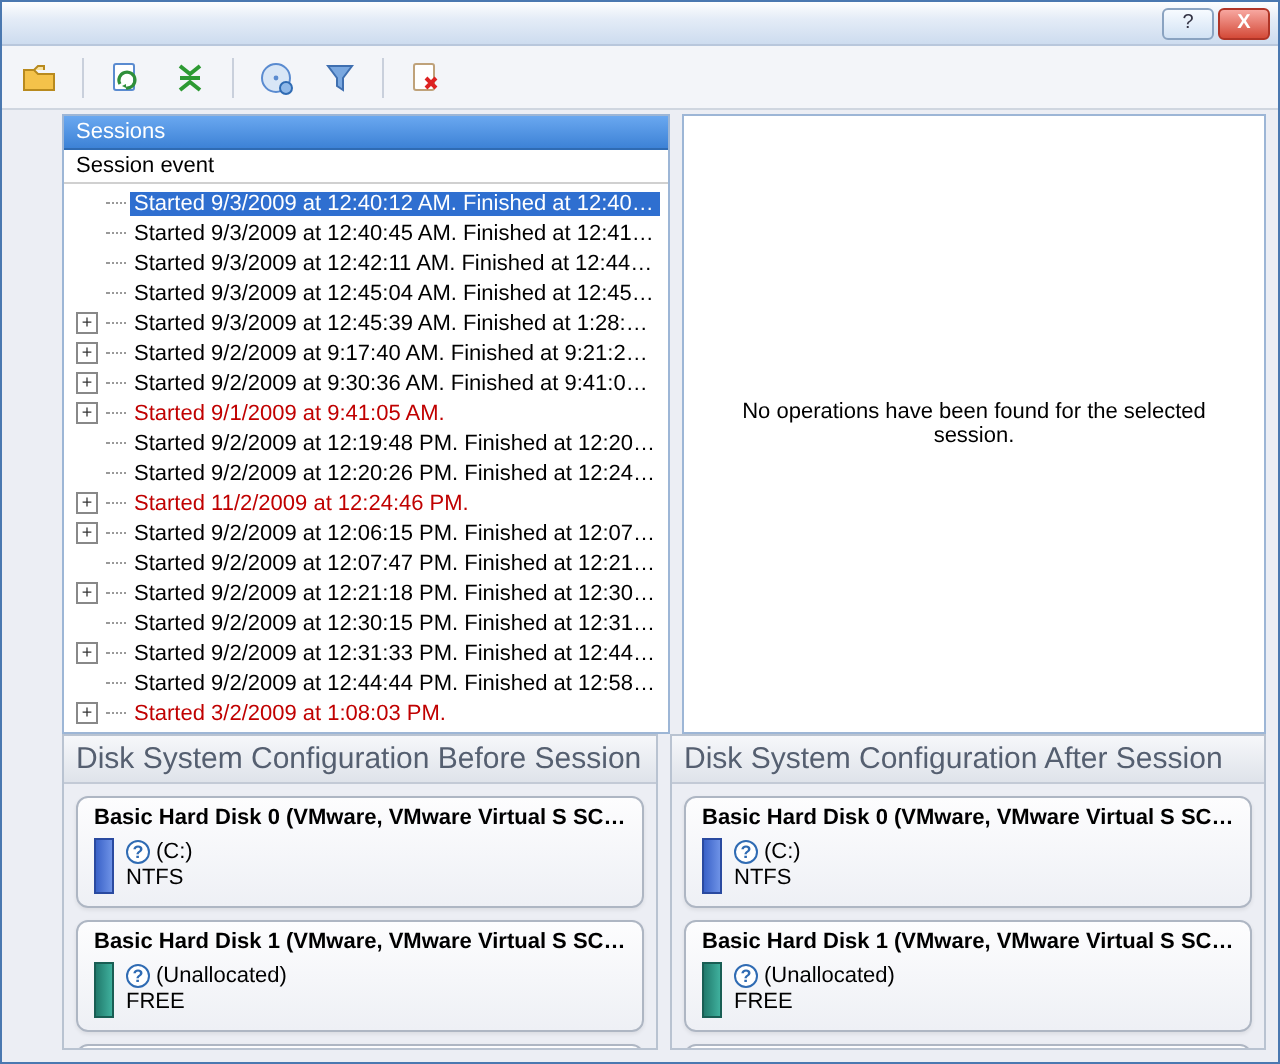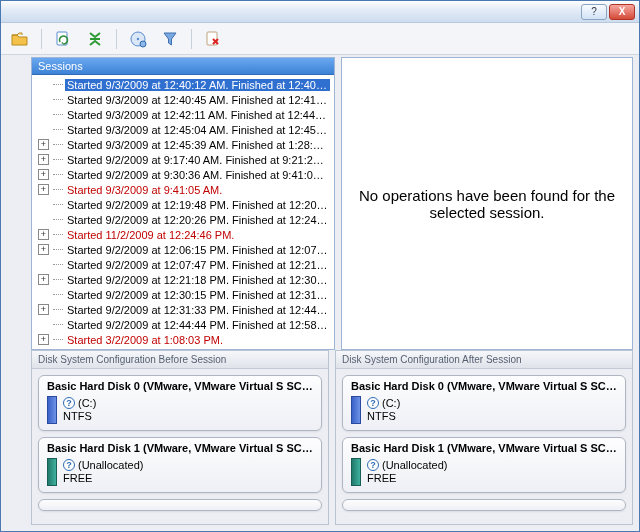--- a/index.html
+++ b/index.html
@@ -138,21 +138,21 @@
     overflow:hidden; text-overflow:ellipsis;
     flex:1;
   }
   .ops-panel { flex:1; }
   .ops-body {
     flex:1;
     display:flex;
     align-items:center;
     justify-content:center;
     color:#000;
-    font-size:15px;
+    font-size:11px;
     text-align:center;
     padding: 10px;
   }
   .lower {
     flex:1;
     display:flex;
     gap:6px;
     min-height:0;
   }
   .config-panel {
@@ -161,21 +161,21 @@
     flex-direction:column;
     border:1px solid #b9c3d1;
     background:#eceef4;
     min-width:0;
   }
   .config-header {
     background: linear-gradient(#f6f7fa,#dfe3ea);
     border-bottom:1px solid #c3cad6;
     padding:3px 6px;
     color:#555f70;
-    font-size:10px;
+    font-size:15px;
   }
   .config-body {
     flex:1;
     padding:6px;
     display:flex;
     flex-direction:column;
     gap:6px;
     overflow:auto;
   }
   .disk-card {
@@ -275,20 +275,21 @@
           <path d="M9 9l5 5M14 9l-5 5" stroke="#d22" stroke-width="2"></path>
         </svg>
     </div>
   </div>
 
   <div class="content">
     <div class="upper">
 
       <div class="panel sessions-panel">
         <div class="panel-header">Sessions</div>
+        <div class="session-sub">Session event</div>
         <div class="tree" id="tree">
             <div class="tree-row selected">
               <span class="expander blank"></span>
               <span class="dotline"></span>
               <span class="row-text">Started 9/3/2009 at 12:40:12 AM. Finished at 12:40:29…</span>
             </div>
             <div class="tree-row">
               <span class="expander blank"></span>
               <span class="dotline"></span>
               <span class="row-text">Started 9/3/2009 at 12:40:45 AM. Finished at 12:41:21…</span>
@@ -314,21 +315,21 @@
               <span class="row-text">Started 9/2/2009 at 9:17:40 AM. Finished at 9:21:28 AM</span>
             </div>
             <div class="tree-row">
               <span class="expander">+</span>
               <span class="dotline"></span>
               <span class="row-text">Started 9/2/2009 at 9:30:36 AM. Finished at 9:41:04 AM</span>
             </div>
             <div class="tree-row red">
               <span class="expander">+</span>
               <span class="dotline"></span>
-              <span class="row-text">Started 9/3/2009 at 9:41:05 AM.</span>
+              <span class="row-text">Started 9/1/2009 at 9:41:05 AM.</span>
             </div>
             <div class="tree-row">
               <span class="expander blank"></span>
               <span class="dotline"></span>
               <span class="row-text">Started 9/2/2009 at 12:19:48 PM. Finished at 12:20:26…</span>
             </div>
             <div class="tree-row">
               <span class="expander blank"></span>
               <span class="dotline"></span>
               <span class="row-text">Started 9/2/2009 at 12:20:26 PM. Finished at 12:24:46…</span>

